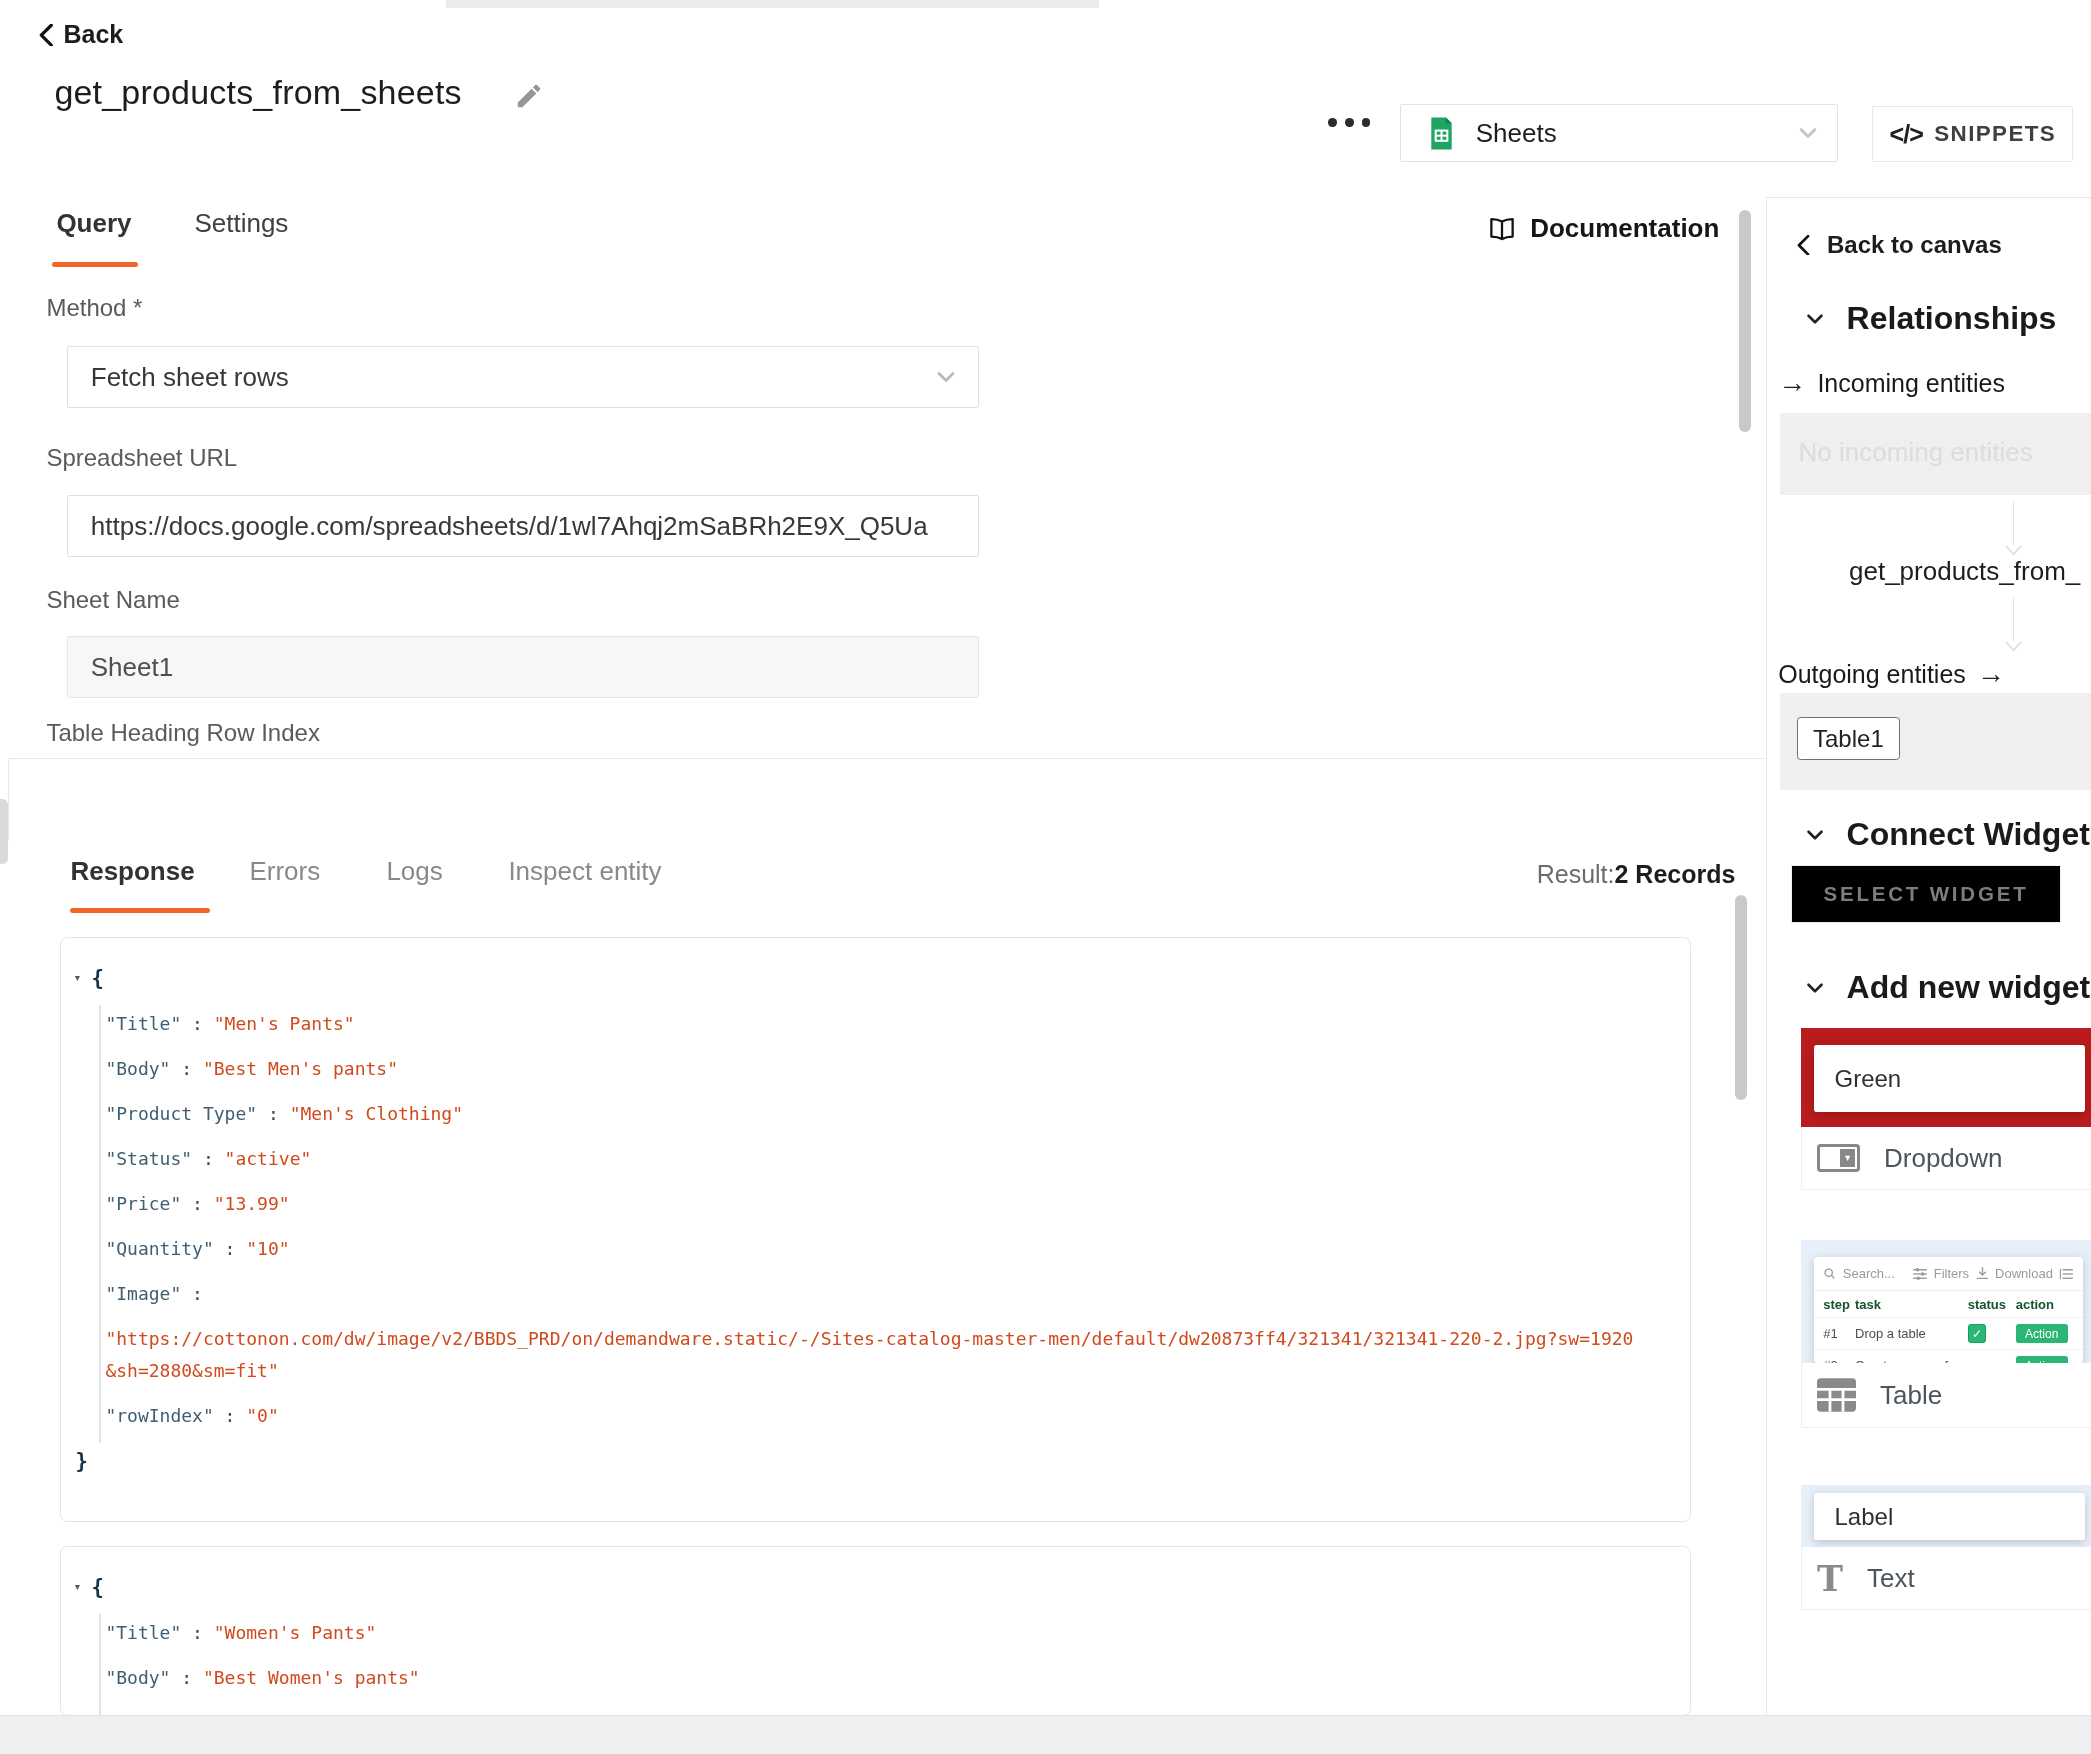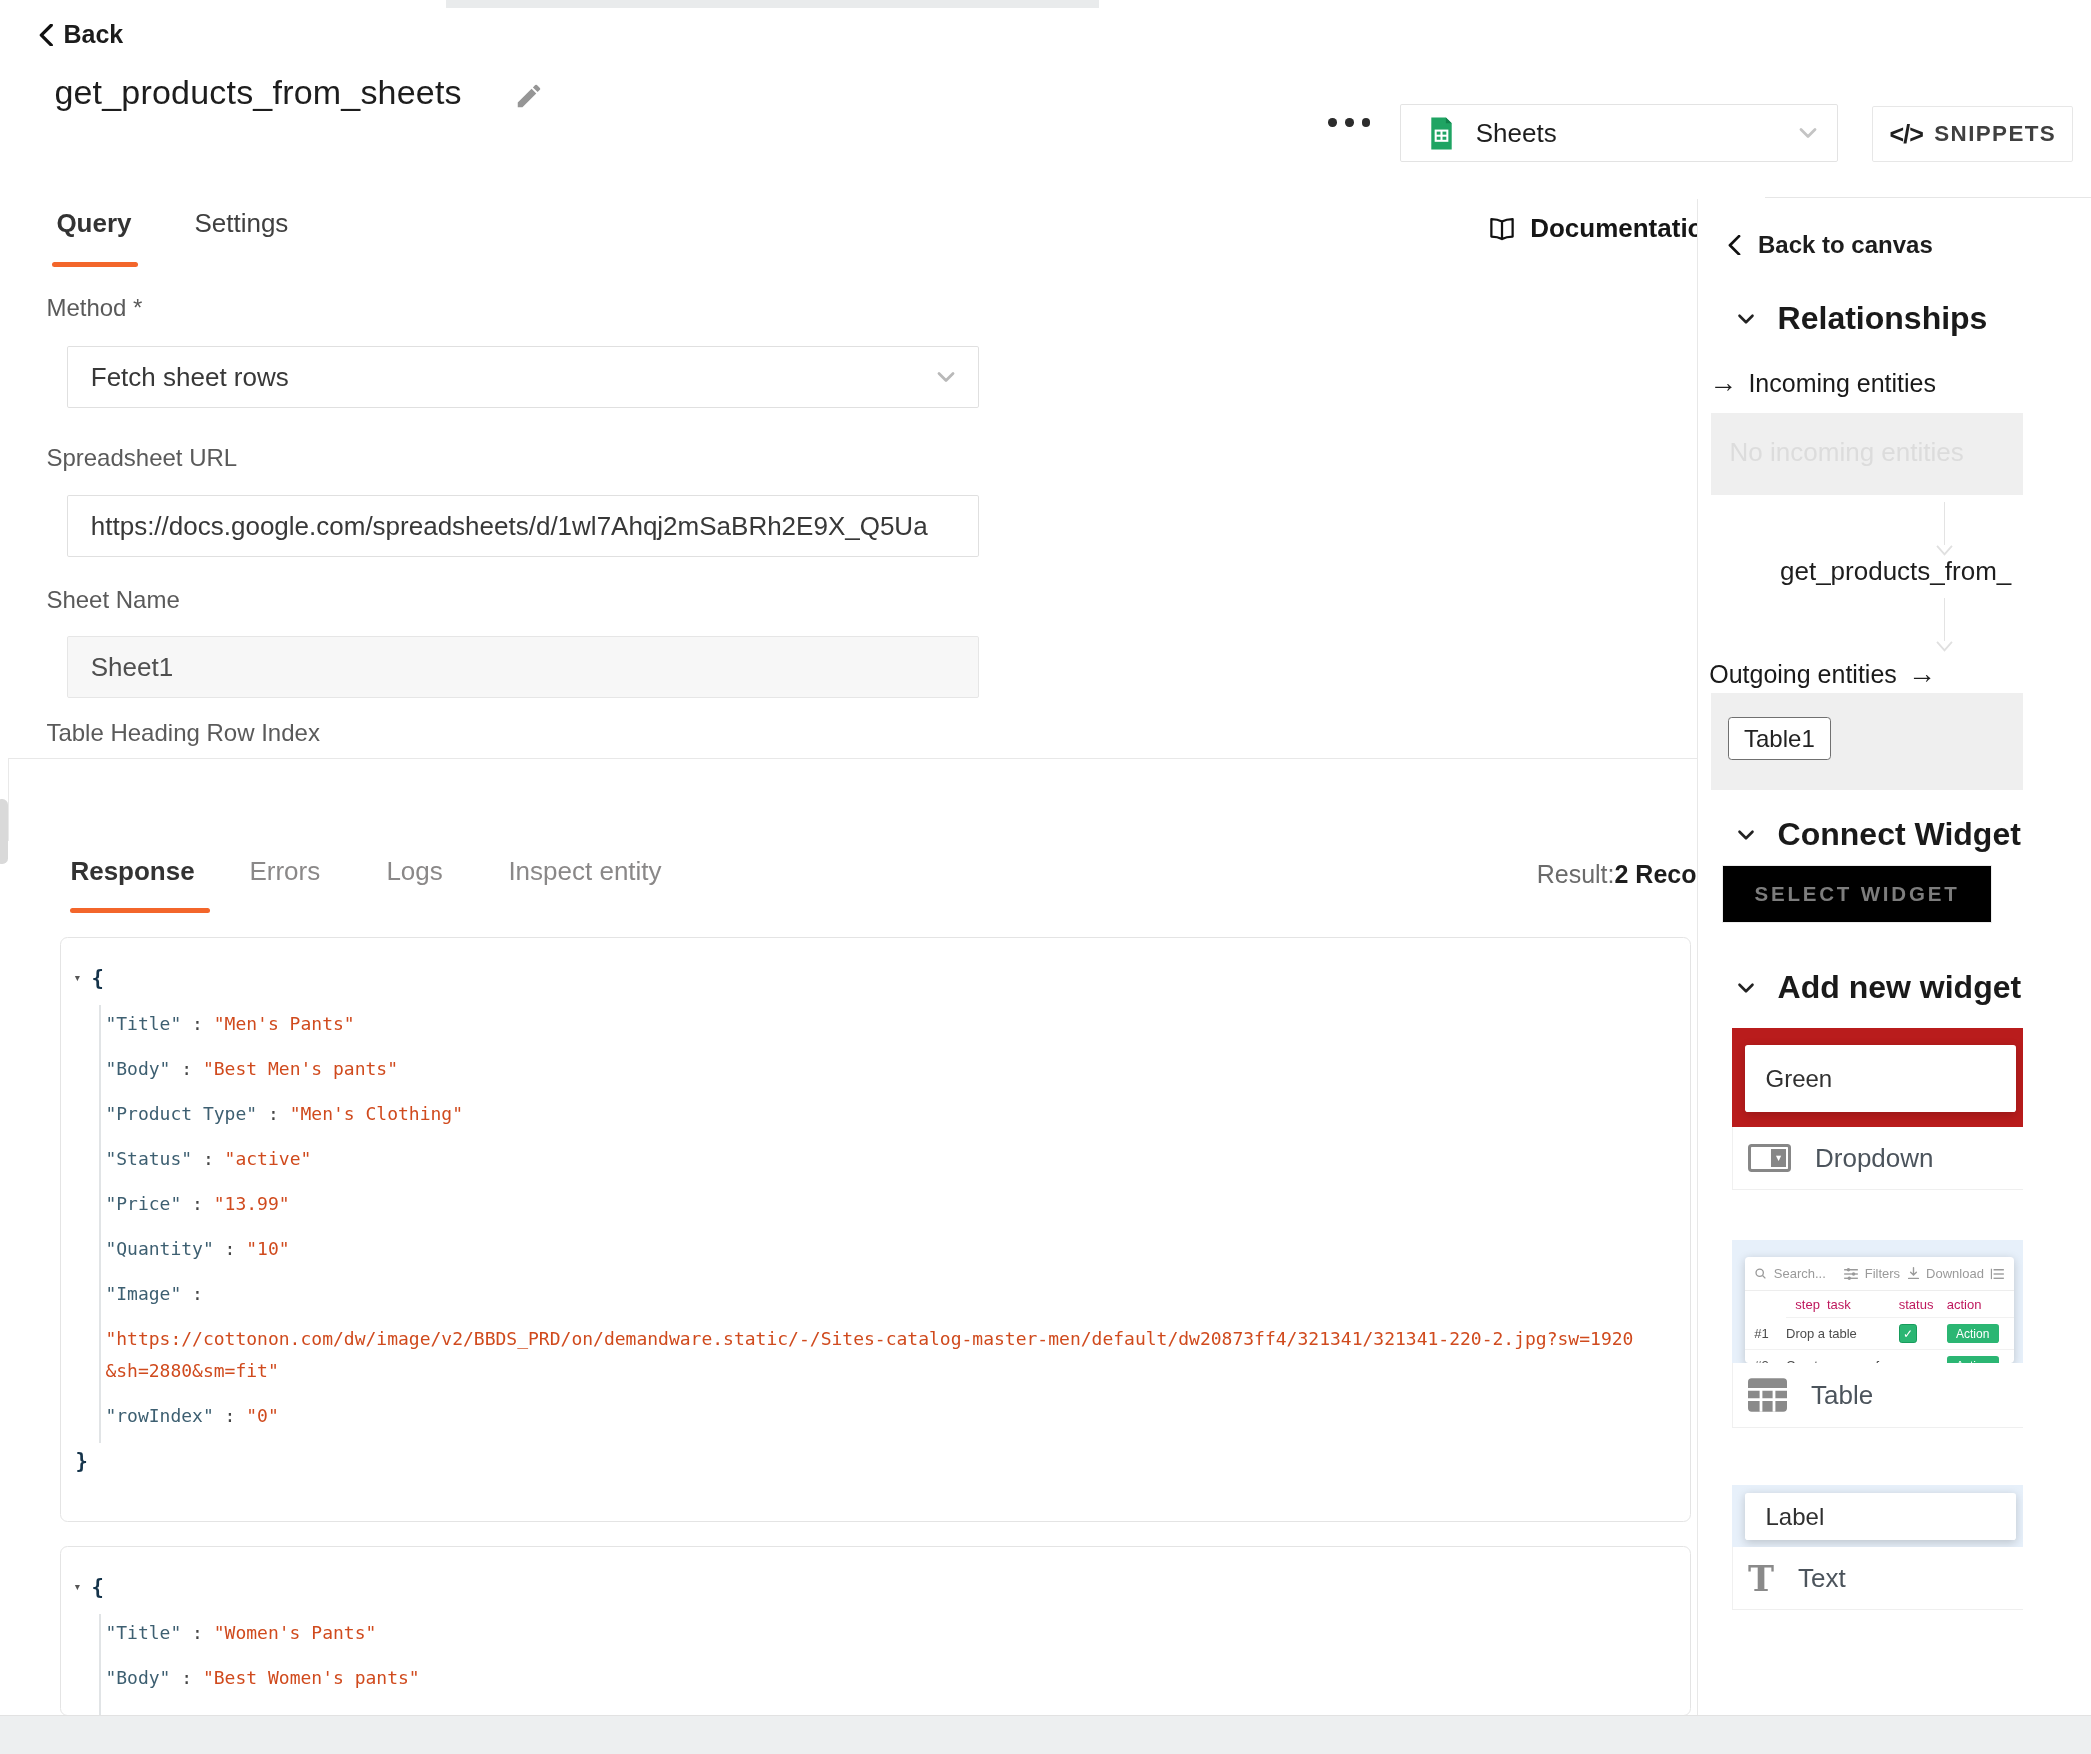--- a/index.html
+++ b/index.html
@@ -70,21 +70,21 @@
   .tri { display:inline-block; color:#565656; font-size:13px; margin-right:10.3px; vertical-align:2.8px; cursor:pointer; }
   .brace { color:#14334a; font-weight:bold; font-size:20.5px; }
   .jfield { padding-left:44px; }
   .jk { color:#3d5f71; }
   .jc { color:#454545; }
   .jv { color:#d04a1d; }
   .vblock { color:#d04a1d; word-break:break-all; }
   .close-line { padding-left:14px; }
 
   
-  .sidebar { position:absolute; left:1697px; top:199px; width:326px; height:1517px; background:#fff; border-left:1.9px solid #e8e8e8; overflow:hidden; }
+  .sidebar { position:absolute; left:1766px; top:199px; width:326px; height:1517px; background:#fff; border-left:1.9px solid #e8e8e8; overflow:hidden; }
   .sb-back { position:absolute; left:28px; top:32px; display:flex; align-items:center; gap:15px; cursor:pointer; }
   .sb-back span { font-size:24px; font-weight:600; color:#1d1d1d; }
   .sb-heading { position:absolute; left:35px; display:flex; align-items:center; gap:18.6px; cursor:pointer; }
   .sb-heading span { font-size:32px; font-weight:600; color:#1a1a1a; }
   .sb-row { position:absolute; left:11.2px; display:flex; align-items:center; gap:11.2px; }
   .sb-row .arrow { font-size:28px; color:#1f1f1f; }
   .sb-row span.t { font-size:25px; color:#1a1a1a; }
   .sb-graybox { position:absolute; left:13px; right:0; background:#efefef; }
   .sb-empty-text { font-size:26px; color:#dcdcdc; margin:24px 0 0 18.6px; }
   .connector { position:absolute; left:238px; width:17px; }
@@ -105,21 +105,21 @@
 
   .dd-icon { position:relative; width:43px; height:28px; border:3.7px solid #878787; border-radius:3.7px; background:#fff; flex:none; }
   .dd-icon .dd-in { position:absolute; right:1.9px; top:1.9px; bottom:1.9px; width:15px; background:#878787; color:#fff; font-size:10.3px; line-height:17px; text-align:center; }
   .t-icon { font-family:"DejaVu Serif", serif; font-weight:bold; font-size:35px; color:#8a8a8a; flex:none; }
 
   
   .mini-table { position:absolute; left:13px; right:9.3px; top:17px; height:106px; background:#fff; border-radius:3.7px; box-shadow:0 2.8px 9.3px rgba(0,0,0,.18); overflow:hidden; }
   .mt-search { display:flex; align-items:center; gap:6.5px; height:34px; padding:0 9.3px; border-bottom:0.9px solid #ededed; color:#9a9a9a; font-size:13px; }
   .mt-search .sp { flex:1; }
   .mt-row { display:flex; align-items:center; height:32px; border-bottom:0.9px solid #f1f1f1; font-size:13px; color:#4c4c4c; }
-  .mt-row.head { height:27px; font-weight:400; color:#be185d;margin-left:41px; }
+  .mt-row.head { height:27px; font-weight:700; color:#14532d; }
   .mt-c1 { width:41px; padding-left:9.3px; flex:none; }
   .mt-c2 { flex:1; white-space:nowrap; overflow:hidden; text-overflow:ellipsis; }
   .mt-c3 { width:48px; flex:none; }
   .mt-c4 { width:67px; flex:none; }
   .check-chip { width:18.6px; height:18.6px; background:#2bb673; border:0.9px solid #179c5c; border-radius:2.8px; color:#fff; font-size:12px; display:flex; align-items:center; justify-content:center; }
   .action-btn { display:inline-block; background:#2bb673; color:#fff; border-radius:2.8px; font-size:12px; padding:2.8px 9.3px; }
 </style>
 </head>
 <body>
 

